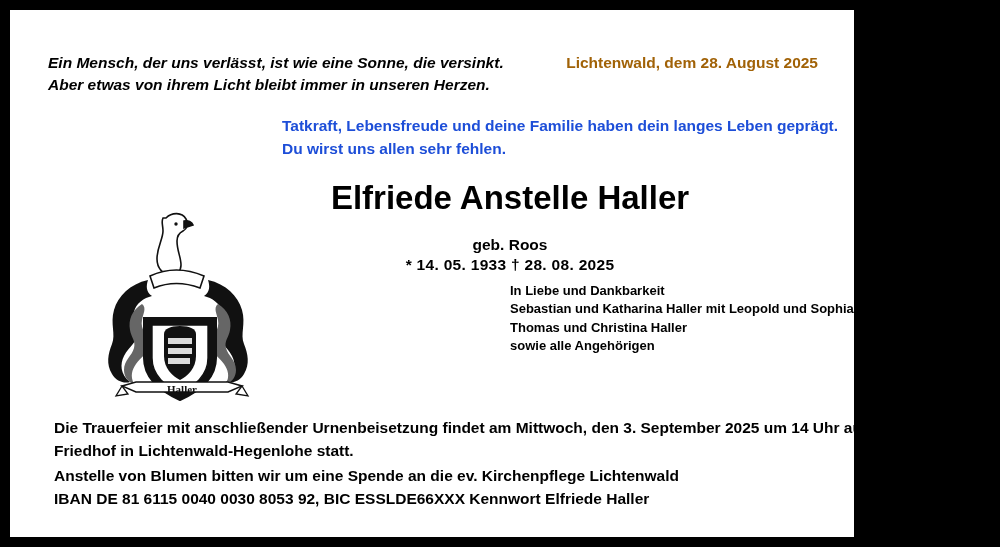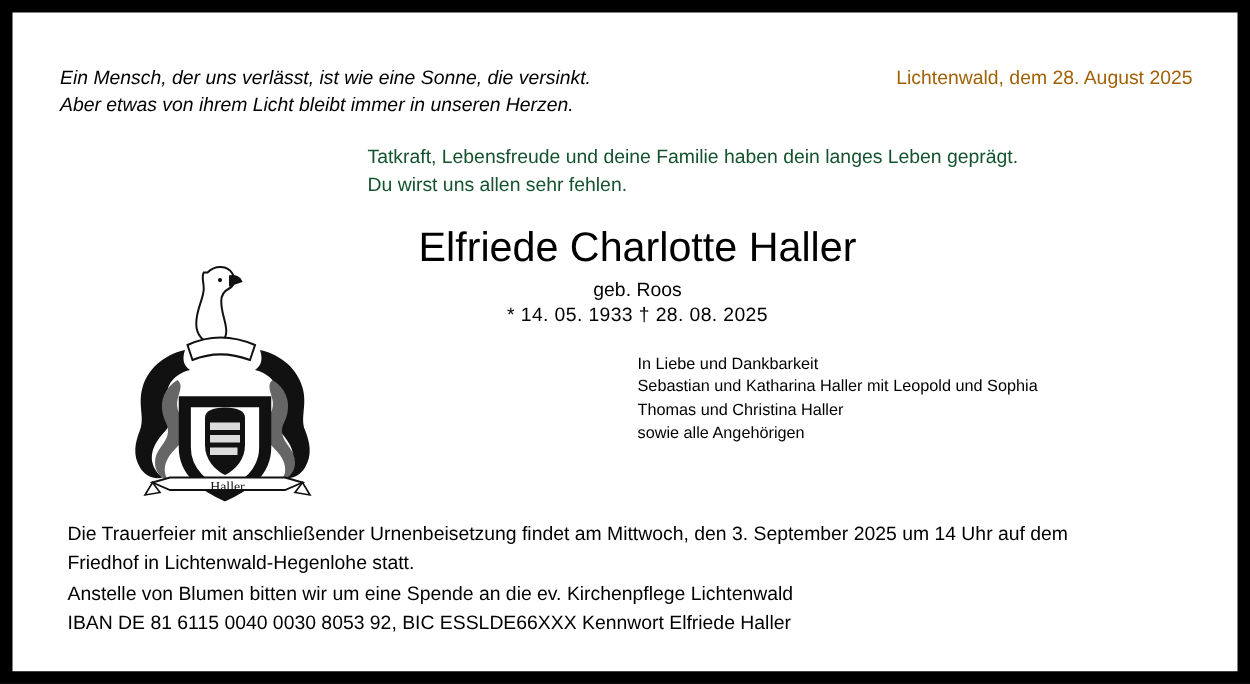--- a/index.html
+++ b/index.html
@@ -10,24 +10,25 @@
   body {
     width: 1000px;
     height: 547px;
     font-family: "Liberation Sans", sans-serif;
     overflow: hidden;
   }
   .obituary-frame {
     position: absolute;
     left: 10px;
     top: 10px;
-    width: 980px;
+    width: 844px;
     height: 527px;
     background: #ffffff;
     box-sizing: border-box;
+    font-weight: bold;
   }
   .inner {
     position: relative;
     width: 100%;
     height: 100%;
   }
 
   
   .epitaph {
     position: absolute;
@@ -46,42 +47,42 @@
     right: 36px;
     top: 44px;
     font-size: 15.5px;
     color: #a16207;
     white-space: nowrap;
   }
 
   
   .intro {
     position: absolute;
-    left: 284px;
+    left: 272px;
     top: 104px;
     font-size: 15.5px;
     line-height: 1.5;
-    color: #14532d;
+    color: #1d4ed8;
     white-space: nowrap;
   }
   .name-wrap {
     position: absolute;
     left: 240px;
     width: 520px;
     top: 170px;
     text-align: center;
   }
   .name-main {
     font-size: 33px;
     color: #000;
     line-height: 1.1;
   }
   .name-born {
     font-size: 15.5px;
-    margin-top: 8px;
+    margin-top: 20px;
     color: #000;
   }
   .name-dates {
     font-size: 15.5px;
     margin-top: 2px;
     color: #000;
     letter-spacing: 0.3px;
   }
 
   
@@ -137,21 +138,21 @@
     </div>
 
     <div class="place-date">Lichtenwald, dem 28. August 2025</div>
 
     <div class="intro">
       <div>Tatkraft, Lebensfreude und deine Familie haben dein langes Leben geprägt.</div>
       <div>Du wirst uns allen sehr fehlen.</div>
     </div>
 
     <div class="name-wrap">
-      <div class="name-main">Elfriede Charlotte Haller</div>
+      <div class="name-main">Elfriede Anstelle Haller</div>
       <div class="name-born">geb. Roos</div>
       <div class="name-dates">* 14. 05. 1933   † 28. 08. 2025</div>
     </div>
 
     <div class="family">
       <div>In Liebe und Dankbarkeit</div>
       <div>Sebastian und Katharina Haller mit Leopold und Sophia</div>
       <div>Thomas und Christina Haller</div>
       <div>sowie alle Angehörigen</div>
     </div>

